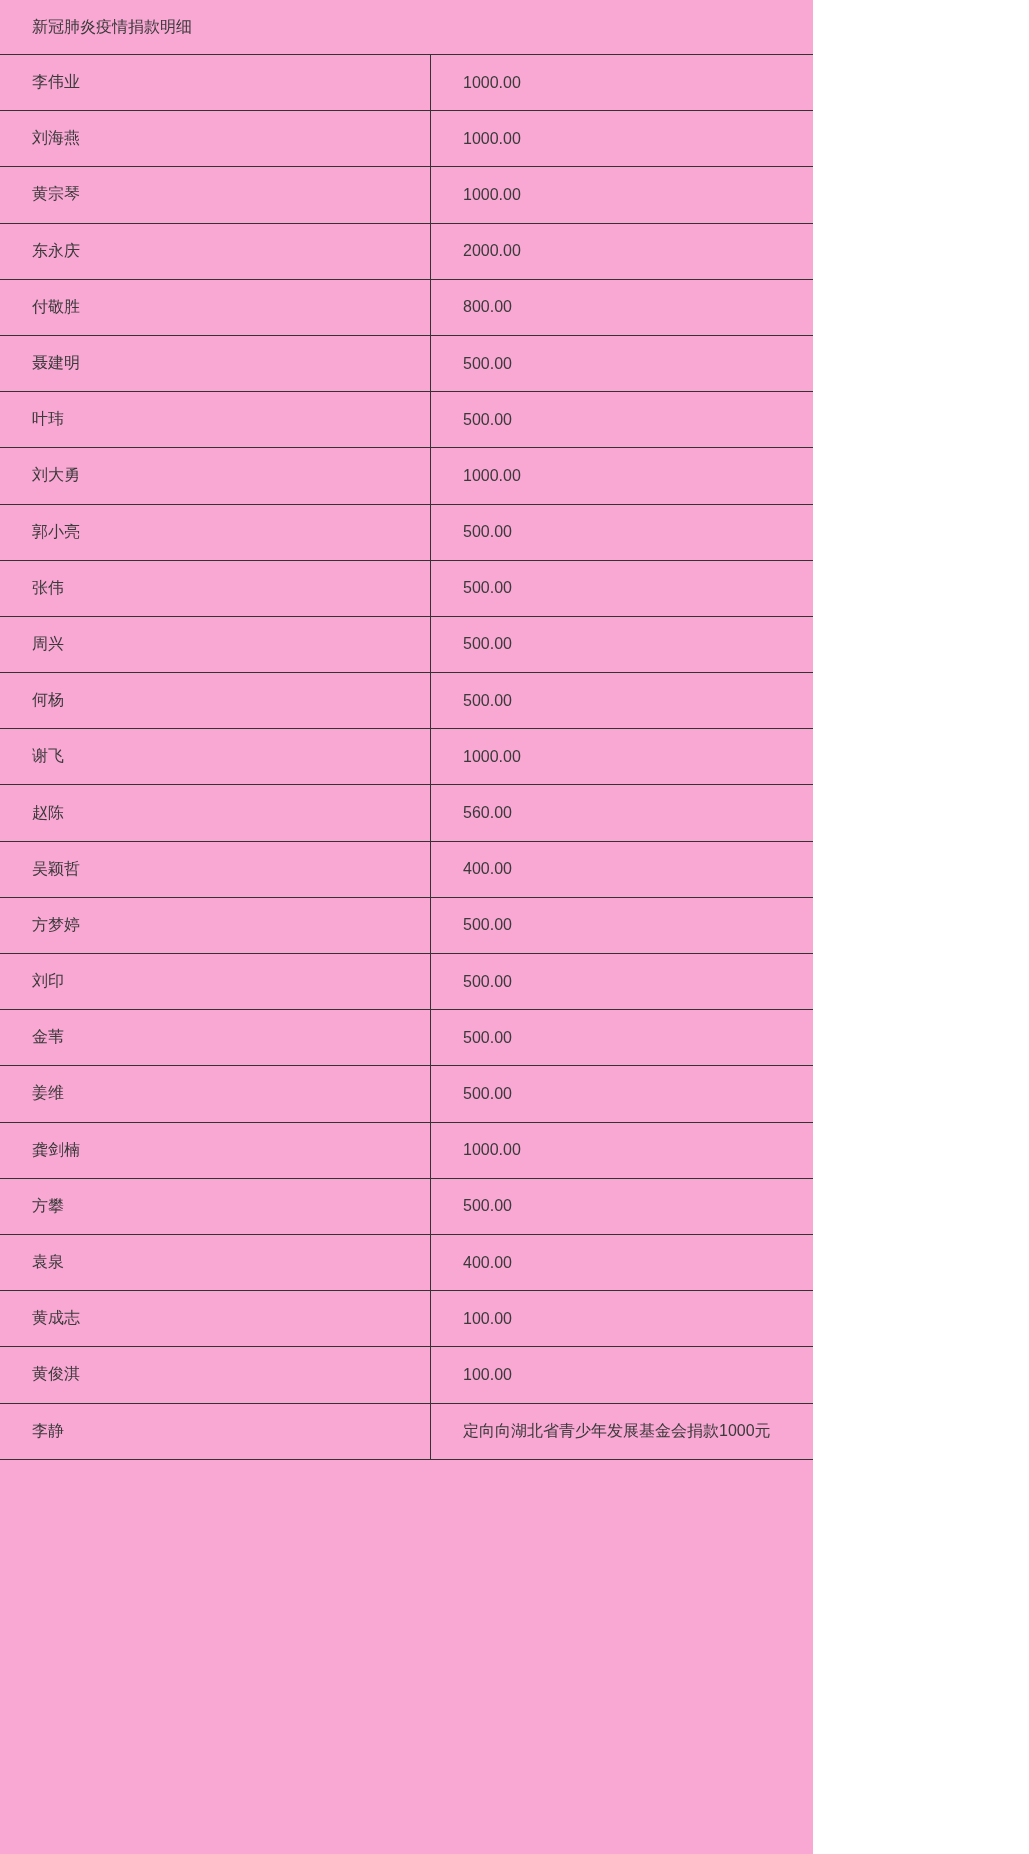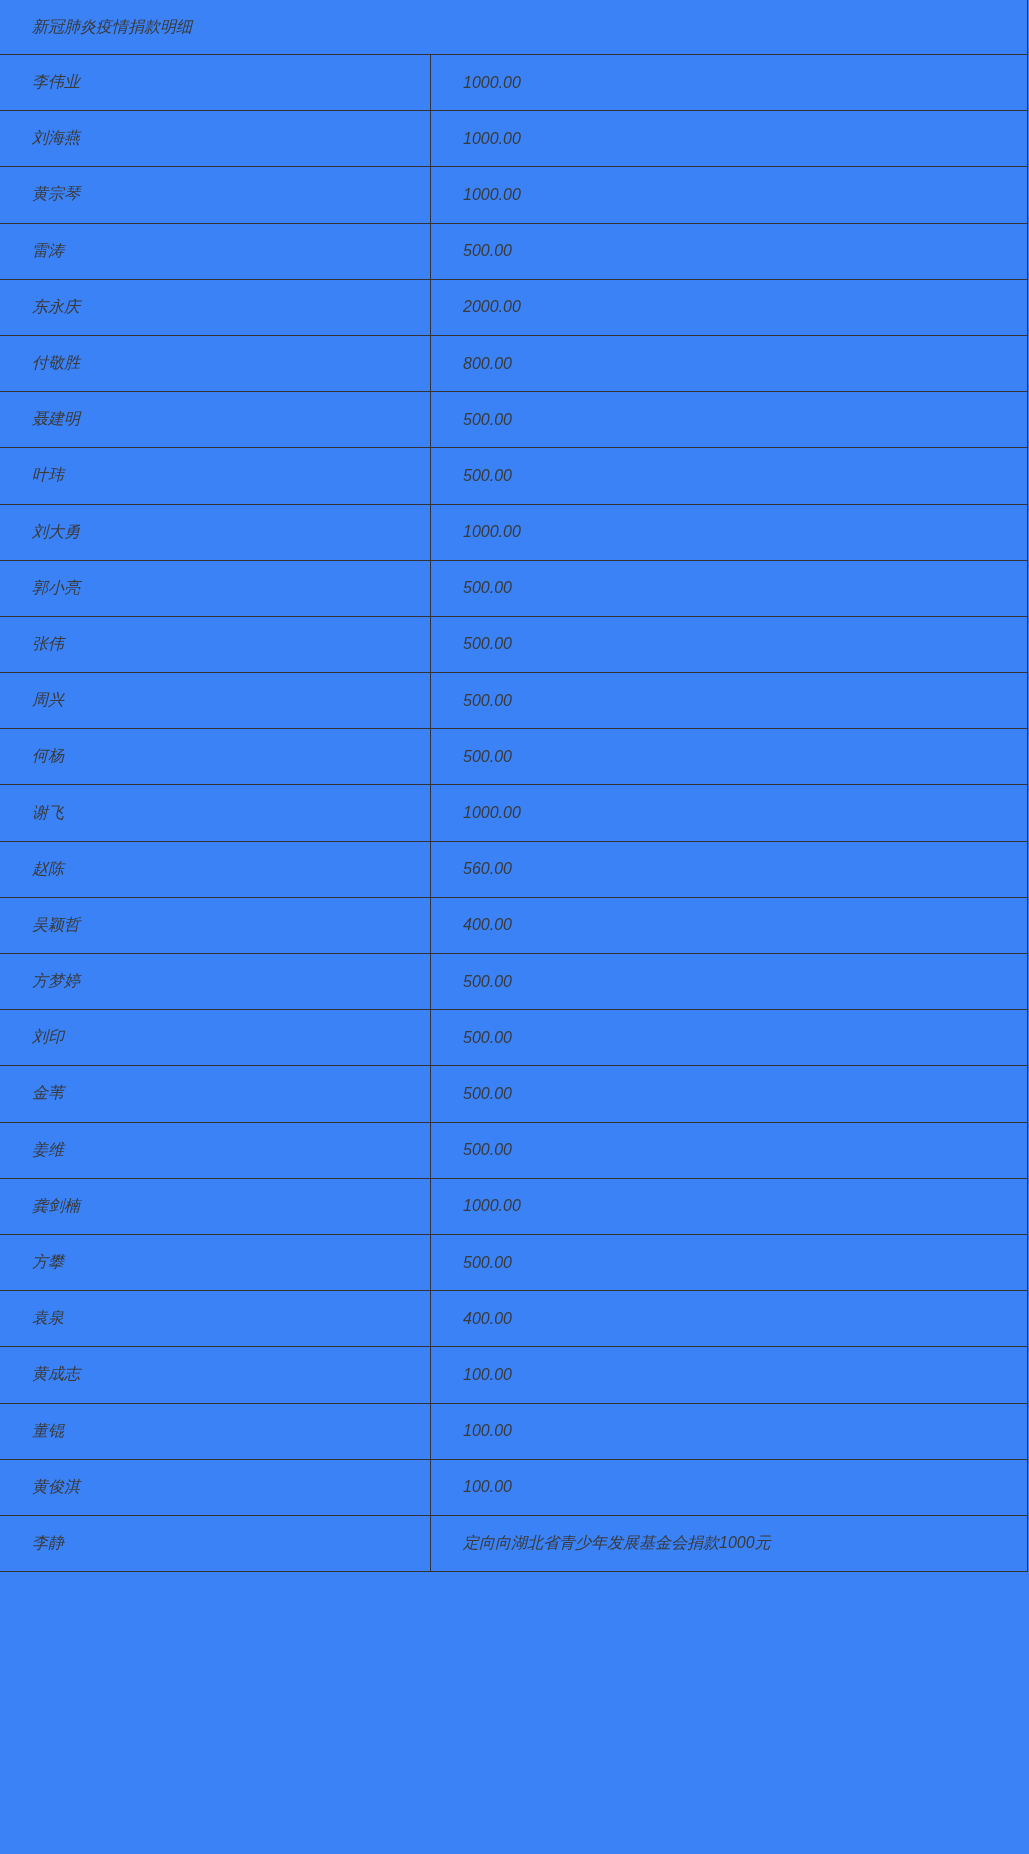--- a/index.html
+++ b/index.html
@@ -2,25 +2,24 @@
 <html style="--border-color: #333333; --text-color: #3a3a3a;"><head>
 <meta charset="utf-8">
 <style>
   html, body {
     margin: 0;
     padding: 0;
     background: #ffffff;
     font-family: "Liberation Sans", "DejaVu Sans", sans-serif;
   }
   .page {
-    width: 1029px;
+    width: 813px;
     height: 1854px;
     overflow: hidden;
-    background: #3b82f6;
-    font-style: italic;
+    background: #f9a8d4;
   }
   table.donation-table {
     border-collapse: collapse;
     table-layout: fixed;
     width: 1028px;
     margin-left: -1px; 
     color: var(--text-color, #3a3a3a);
     font-size: 16px;
   }
   table.donation-table td, table.donation-table th {
@@ -66,24 +65,20 @@
   <tr class="data-row">
     <td>刘海燕</td>
     <td>1000.00</td>
   </tr>
 
   <tr class="data-row">
     <td>黄宗琴</td>
     <td>1000.00</td>
   </tr>
 
-  <tr class="data-row">
-    <td>雷涛</td>
-    <td>500.00</td>
-  </tr>
 
   <tr class="data-row">
     <td>东永庆</td>
     <td>2000.00</td>
   </tr>
 
   <tr class="data-row">
     <td>付敬胜</td>
     <td>800.00</td>
   </tr>
@@ -175,24 +170,20 @@
   <tr class="data-row">
     <td>袁泉</td>
     <td>400.00</td>
   </tr>
 
   <tr class="data-row">
     <td>黄成志</td>
     <td>100.00</td>
   </tr>
 
-  <tr class="data-row">
-    <td>董锟</td>
-    <td>100.00</td>
-  </tr>
 
   <tr class="data-row">
     <td>黄俊淇</td>
     <td>100.00</td>
   </tr>
 
   <tr class="data-row">
     <td>李静</td>
     <td>定向向湖北省青少年发展基金会捐款1000元</td>
   </tr>

